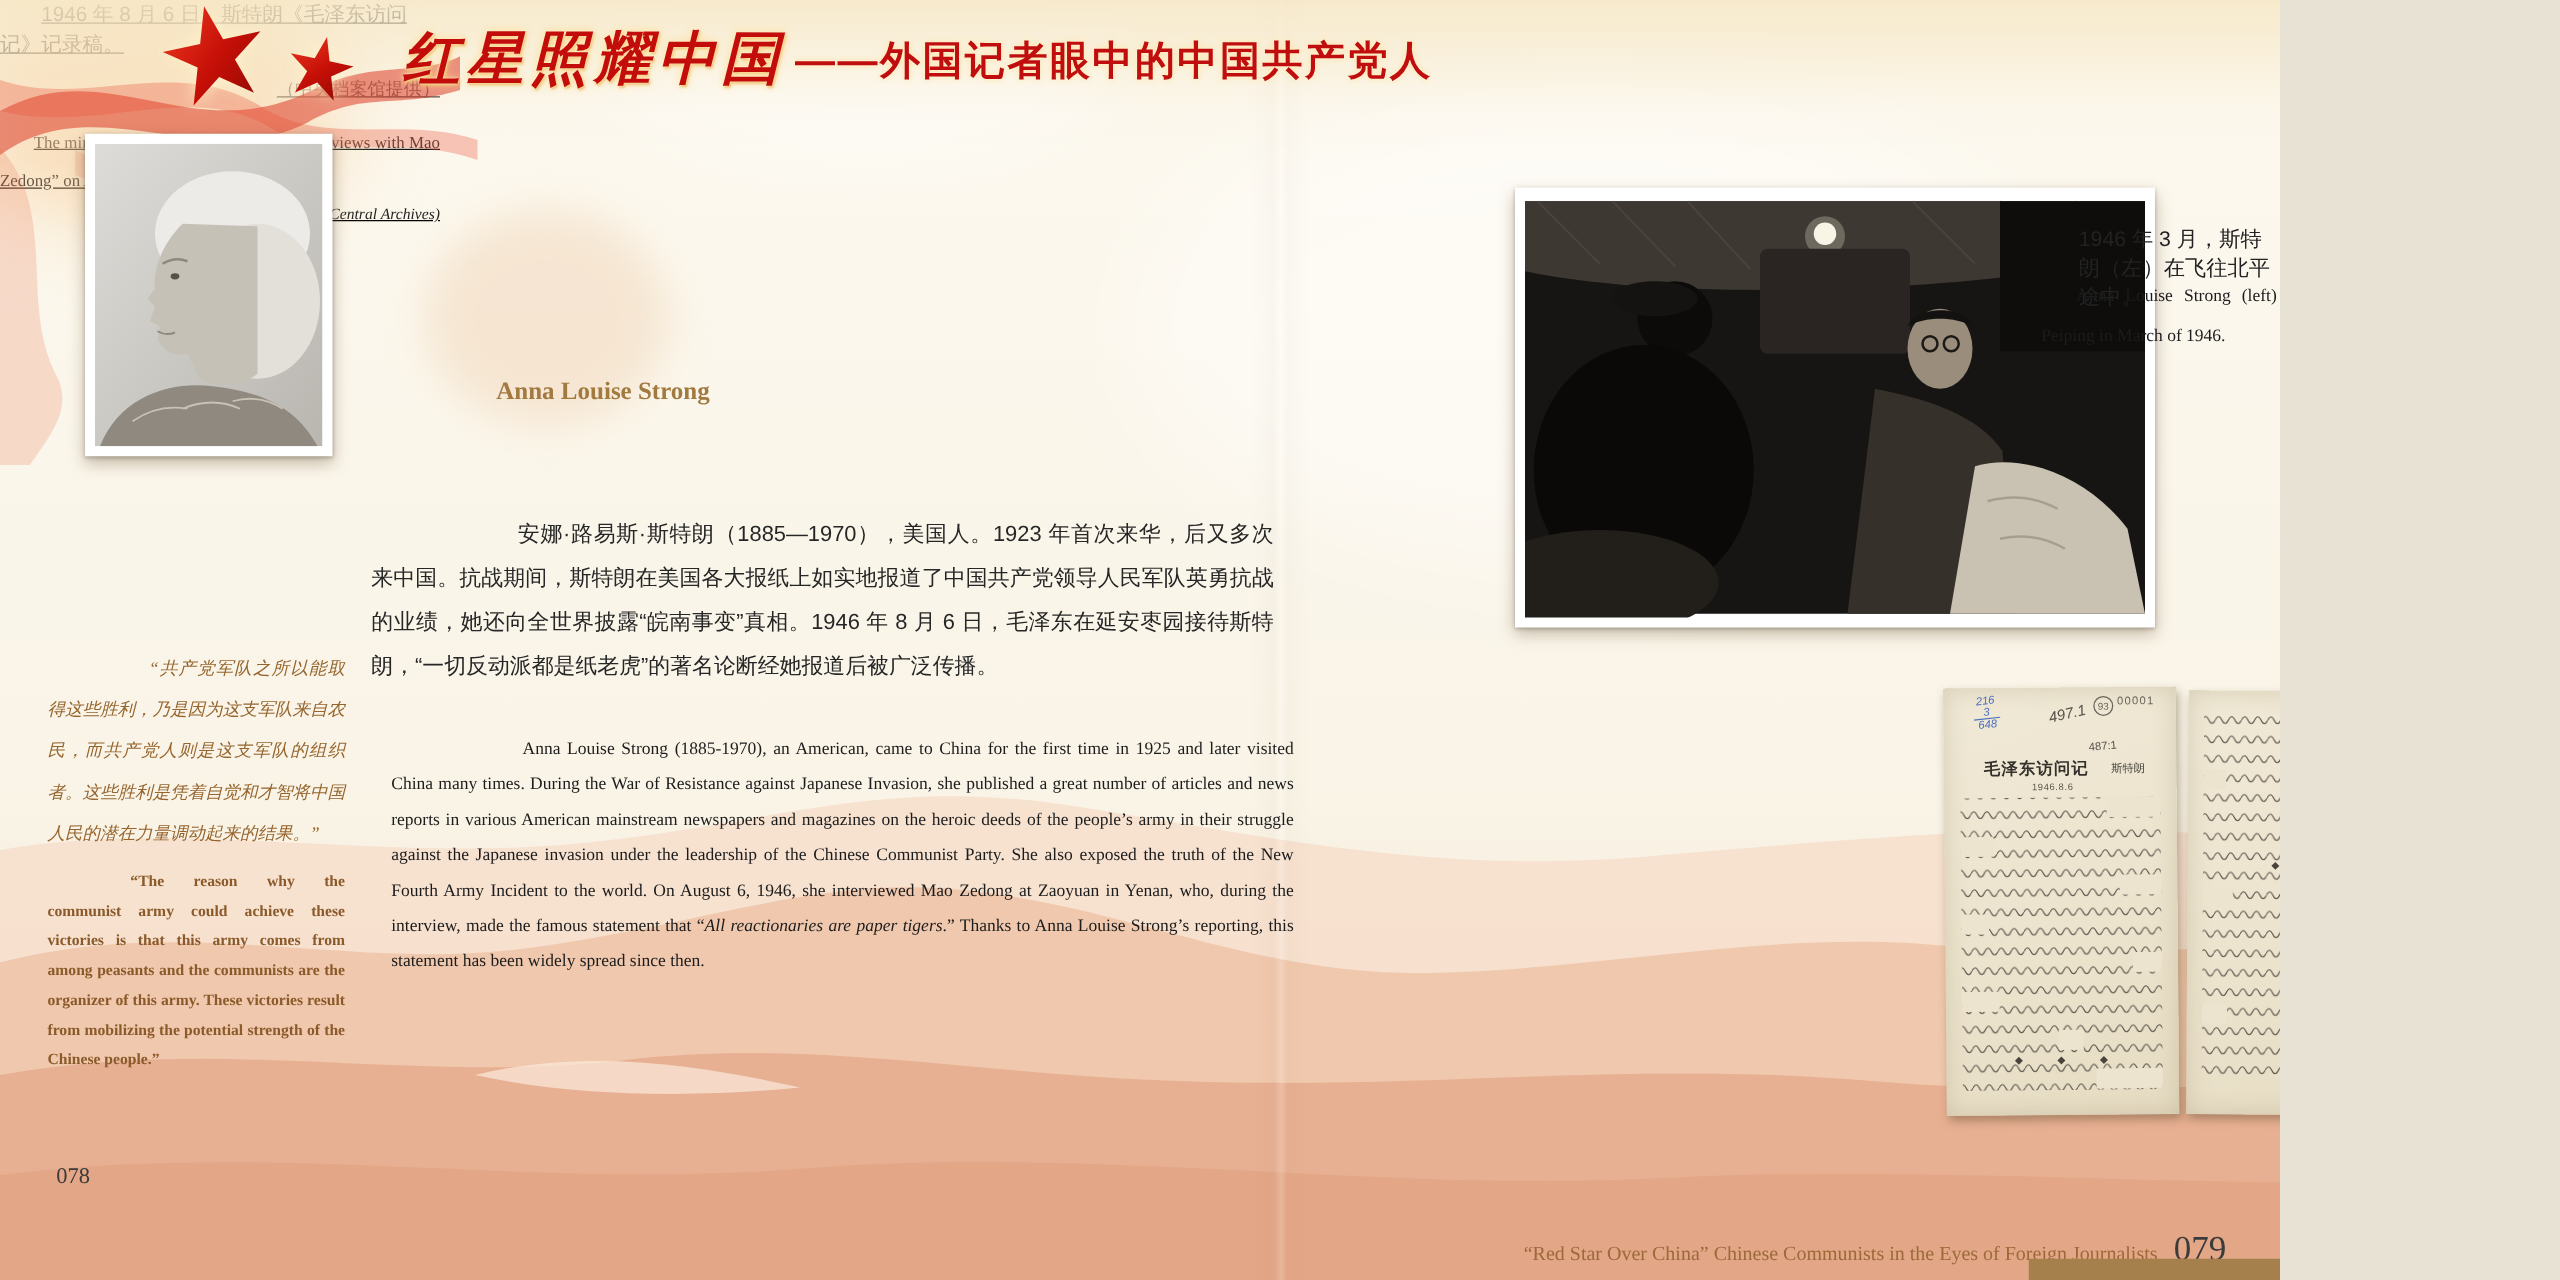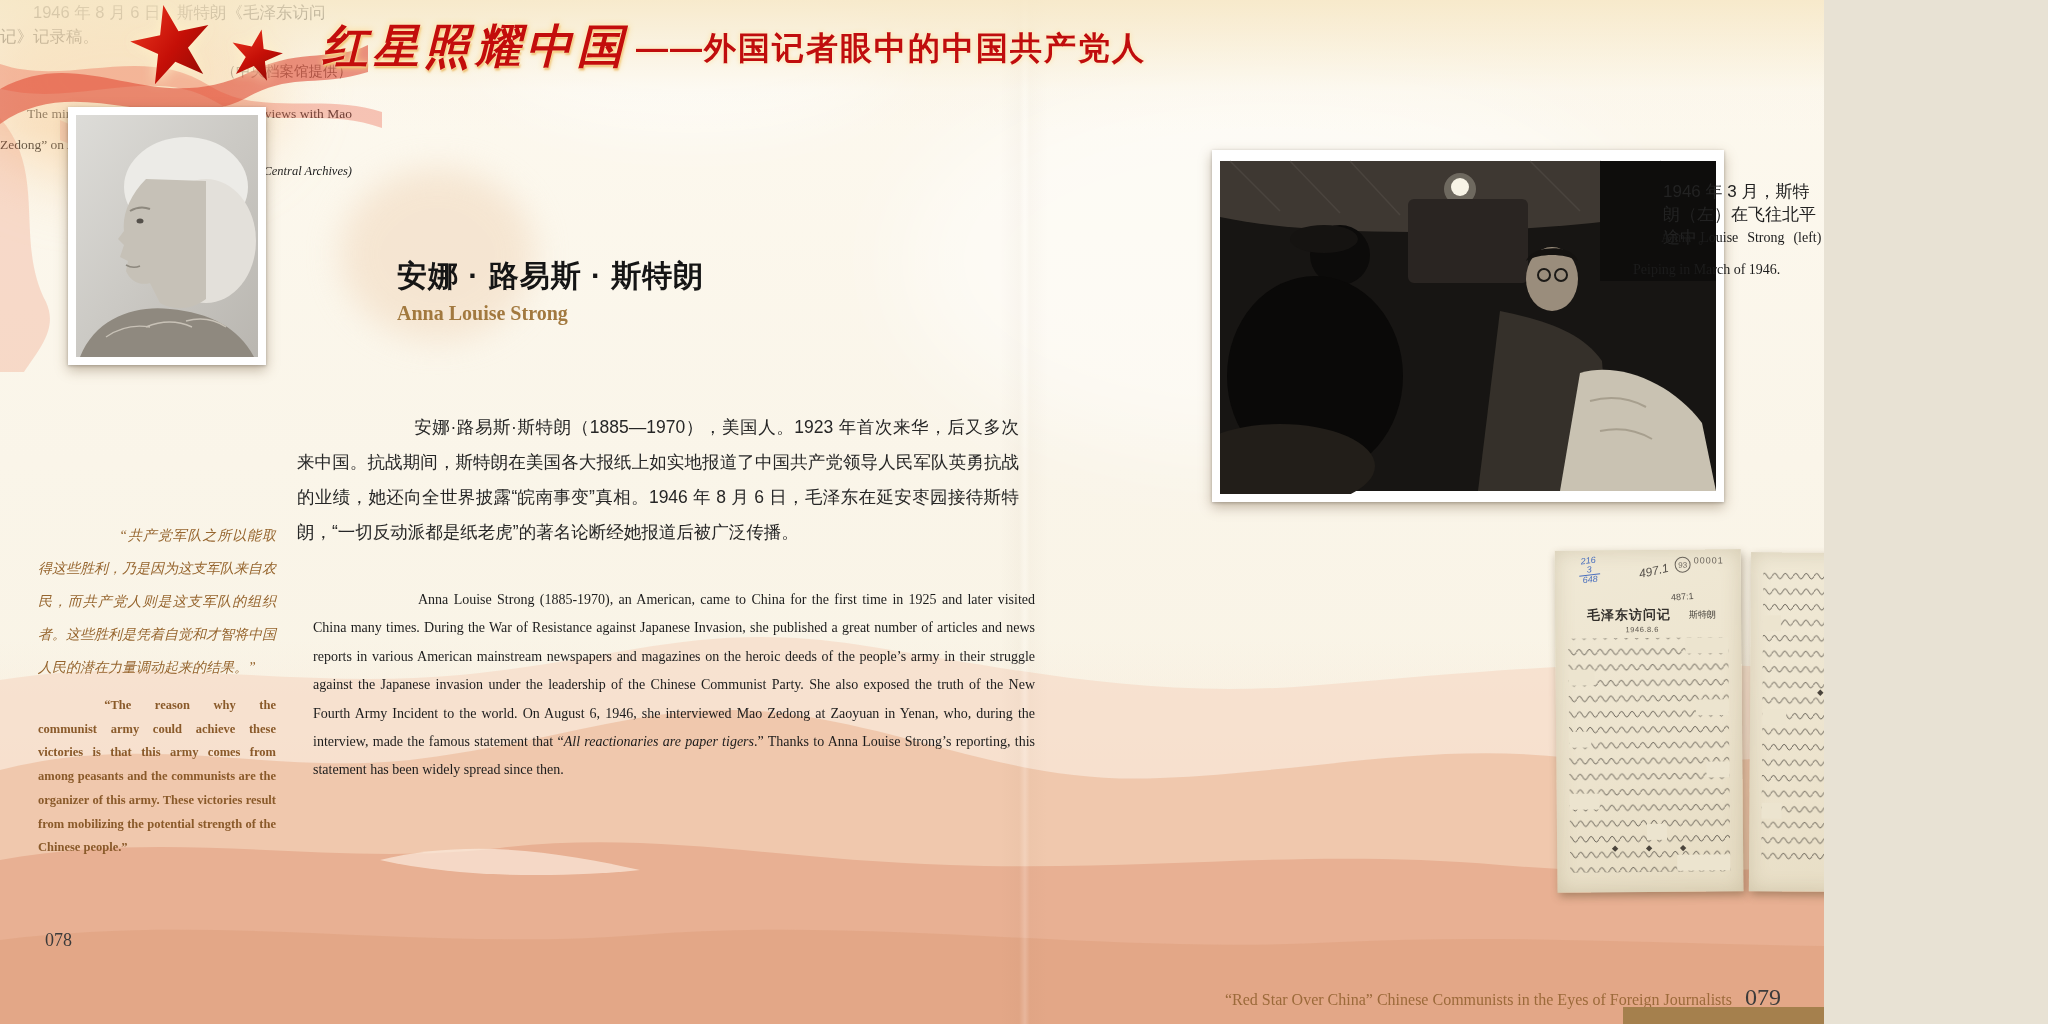--- a/index.html
+++ b/index.html
@@ -1,18 +1,18 @@
 <!DOCTYPE html>
 <html><head>
 <meta charset="utf-8">
 <style>
   html,body{margin:0;padding:0;background:#e8e2d4;}
   #stage{position:relative;width:1824px;height:1024px;overflow:hidden;
     background:linear-gradient(180deg,#fdf9ef 0%,#faf5e9 45%,#f8f2e2 100%);
-    font-family:"Liberation Sans",sans-serif;}
+    font-family:"Liberation Sans",sans-serif;text-decoration:underline;}
   .abs{position:absolute;}
   .glow{position:absolute;pointer-events:none;z-index:0;}
   
   #header-band{position:absolute;left:0;top:0;width:2048px;height:130px;z-index:4;
     background:linear-gradient(180deg,rgba(246,231,197,.85) 0%,rgba(250,244,230,.25) 70%,rgba(250,244,230,0) 100%);}
   #ribbon-svg{position:absolute;left:0;top:0;width:430px;height:380px;z-index:4;}
   #stars-svg{position:absolute;left:108px;top:0;width:260px;height:104px;z-index:5;
     filter:drop-shadow(0 0 7px rgba(255,242,200,.95));}
   #header-titles{position:absolute;left:322px;top:16px;display:flex;align-items:flex-end;z-index:5;}
   .hdr-main{font-size:46px;font-weight:bold;font-style:italic;color:#c30d0b;letter-spacing:5px;
@@ -66,21 +66,21 @@
   #ms-stamp{left:139px;top:6px;font-size:9px;letter-spacing:1px;color:#6b655c;}
   #ms-code2{left:116px;top:42px;font-size:9px;transform:rotate(-4deg);}
   #ms-title{left:18px;top:56px;width:112px;text-align:center;font-size:13px;font-weight:bold;
     color:#33302c;letter-spacing:1px;}
   #ms-author{left:134px;top:59px;font-size:9px;color:#44403a;}
   #ms-date{left:52px;top:75px;width:70px;text-align:center;font-size:7.5px;color:#5c564e;letter-spacing:.5px;}
   #ms-pageno{left:96px;top:318px;font-size:9px;color:#44403a;}
   
   #footer-row{position:absolute;top:984px;right:43px;display:flex;align-items:baseline;gap:13px;z-index:6;}
   #footer-text{font-size:16px;color:#9c6a3a;}
-  #page-num-right{font-size:24px;color:#3b3b3b;}
+  #page-num-right{font-size:28px;color:#3b3b3b;}
   #footer-bar{position:absolute;top:1007px;left:1623px;width:355px;height:17px;background:#a5804d;z-index:6;}
   #footer-red{position:absolute;top:1007px;left:1978px;width:27px;height:17px;background:#ce1010;z-index:7;}
   
   #mountains{position:absolute;left:0;top:560px;width:2048px;height:464px;z-index:1;}
   
   #spine{position:absolute;left:1000px;top:0;width:48px;height:1024px;z-index:2;opacity:.5;
     background:linear-gradient(90deg,rgba(139,108,74,0) 0%,rgba(139,108,74,.07) 40%,rgba(255,255,255,.35) 52%,rgba(139,108,74,.06) 62%,rgba(139,108,74,0) 100%);}
 </style>
 </head>
 <body>
@@ -152,21 +152,20 @@
       <path d="M54,96 q10,-6 20,-2" stroke="#8d887e" stroke-width="2" fill="none"></path>
       <path d="M50,150 q7,4 14,1" stroke="#8d887e" stroke-width="1.6" fill="none"></path>
       <path d="M4,242 C20,202 60,190 94,194 C134,198 162,212 178,242 Z" fill="#8f897f"></path>
       <path d="M30,222 q20,-14 44,-10 M70,212 q24,-10 46,0 M110,206 q22,-6 40,6" stroke="#d6d0c4" stroke-width="1.4" fill="none" opacity=".8"></path>
     </svg>
   </div>
 
   <div id="quote-cn" class="abs">“共产党军队之所以能取得这些胜利，乃是因为这支军队来自农民，而共产党人则是这支军队的组织者。这些胜利是凭着自觉和才智将中国人民的潜在力量调动起来的结果。”</div>
   <div id="quote-en" class="abs serif">“The reason why the communist army could achieve these victories is that this army comes from among peasants and the communists are the organizer of this army. These victories result from mobilizing the potential strength of the Chinese people.”</div>
 
-  <div id="title-cn" class="abs">安娜 · 路易斯 · 斯特朗</div>
   <div id="title-en" class="abs serif">Anna Louise Strong</div>
 
   <div id="body-cn" class="abs">安娜·路易斯·斯特朗（1885—1970），美国人。1923 年首次来华，后又多次来中国。抗战期间，斯特朗在美国各大报纸上如实地报道了中国共产党领导人民军队英勇抗战的业绩，她还向全世界披露“皖南事变”真相。1946 年 8 月 6 日，毛泽东在延安枣园接待斯特朗，“一切反动派都是纸老虎”的著名论断经她报道后被广泛传播。</div>
   <div id="body-en" class="abs serif"><span>Anna Louise Strong (1885-1970), an American, came to China for the first time in 1925 and later visited China many times. During the War of Resistance against Japanese Invasion, she published a great number of articles and news reports in various American mainstream newspapers and magazines on the heroic deeds of the people’s army in their struggle against the Japanese invasion under the leadership of the Chinese Communist Party. She also exposed the truth of the New Fourth Army Incident to the world. On August 6, 1946, she interviewed Mao Zedong at Zaoyuan in Yenan, who, during the interview, made the famous statement that “</span><i>All reactionaries are paper tigers</i><span>.” Thanks to Anna Louise Strong’s reporting, this statement has been widely spread since then.</span></div>
 
   <div id="page-num-left" class="abs serif">078</div>
 
   <div id="flight-frame" class="photo-frame">
     <svg viewBox="0 0 496 330">
       <rect width="496" height="330" fill="#171513"></rect>

